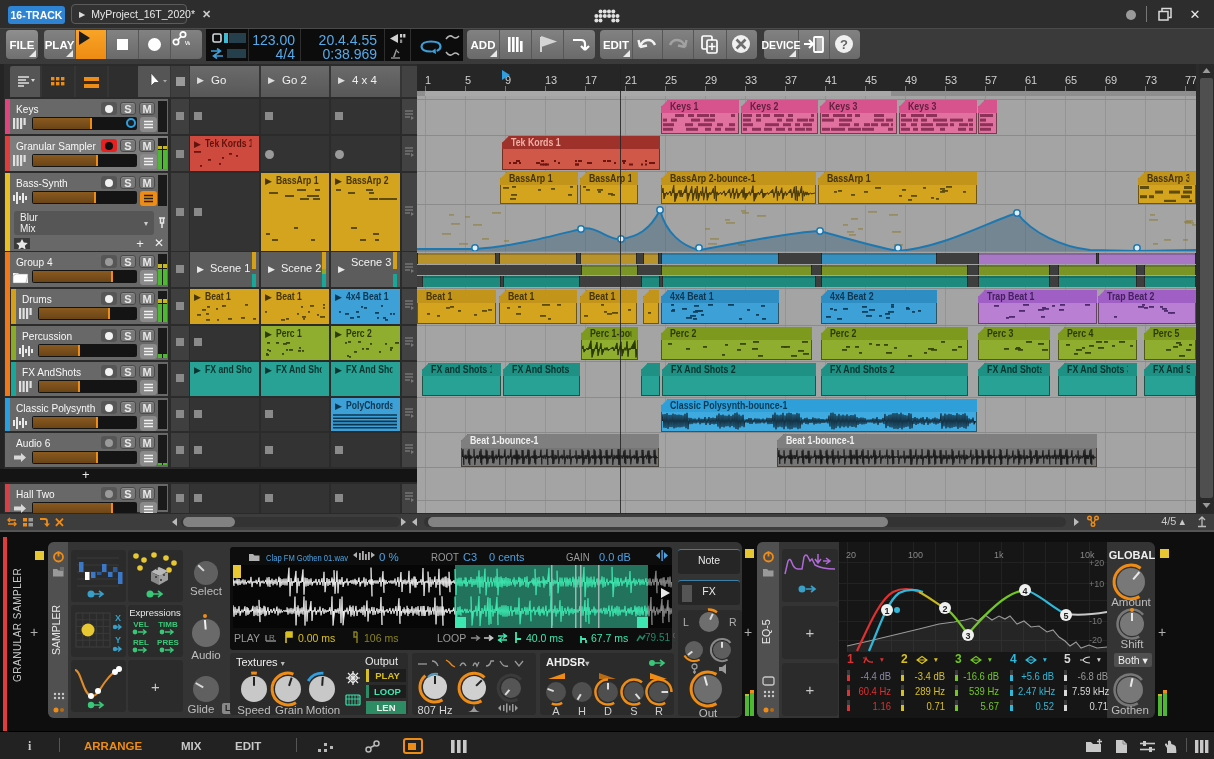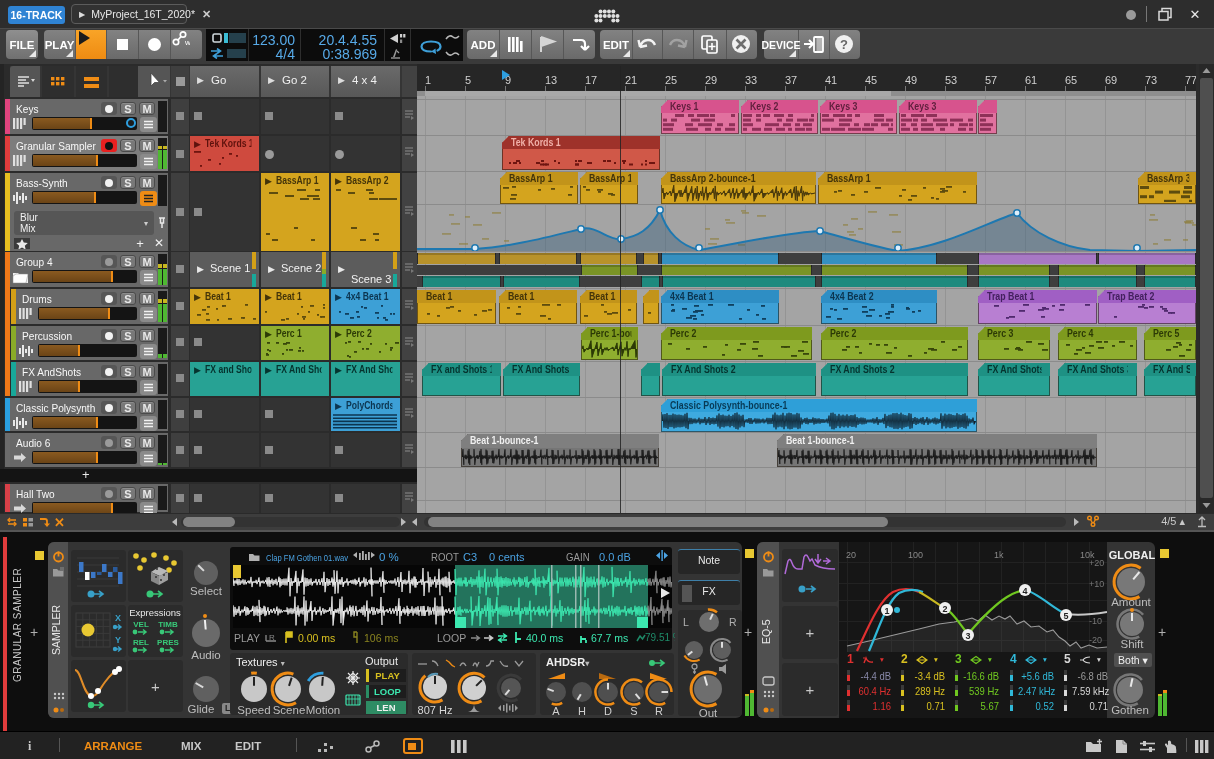--- a/index.html
+++ b/index.html
@@ -891,21 +891,21 @@
 <div class="" style="left:252px;top:252px;width:4px;height:17px;background:#d4a017;"></div>
 <div class="" style="left:252px;top:274px;width:4px;height:13px;background:#18a89a;"></div>
 <div class="" style="left:261px;top:252px;width:68px;height:35px;background:#5c5c5c;"></div>
 <div class="" style="left:268px;top:264px;width:9px;height:10px;color:#e8e8e8;font-size:9px;">▶</div>
 <div class="" style="left:281px;top:262px;width:48px;height:13px;color:#f2f2f2;font-size:11px;">Scene 2</div>
 <div class="" style="left:322px;top:252px;width:4px;height:17px;background:#d4a017;"></div>
 <div class="" style="left:322px;top:269px;width:4px;height:5px;background:#8aab28;"></div>
 <div class="" style="left:322px;top:274px;width:4px;height:13px;background:#18a89a;"></div>
 <div class="" style="left:331px;top:252px;width:69px;height:35px;background:#5c5c5c;"></div>
 <div class="" style="left:338px;top:264px;width:9px;height:10px;color:#e8e8e8;font-size:9px;">▶</div>
-<div class="" style="left:351px;top:273px;width:49px;height:13px;color:#f2f2f2;font-size:11px;">Scene 3</div>
+<div class="" style="left:351px;top:256px;width:49px;height:13px;color:#f2f2f2;font-size:11px;">Scene 3</div>
 <div class="" style="left:393px;top:252px;width:4px;height:17px;background:#d4a017;"></div>
 <div class="" style="left:393px;top:274px;width:4px;height:13px;background:#18a89a;"></div>
 <div class="" style="left:176px;top:302px;width:8px;height:8px;background:#8a8a8a;"></div>
 <div class="" style="left:190px;top:289px;width:69px;height:35px;background:#d4a41e;"></div>
 <div class="" style="left:190px;top:289px;width:69px;height:35px;background:linear-gradient(#c2941a,#c2941a) top/100% 100% no-repeat;opacity:0;"></div>
 <div class="" style="left:194px;top:292px;width:8px;height:9px;color:#43340a;font-size:9px;">▶</div>
 <div class="" style="left:205px;top:291px;width:54px;height:12px;color:#43340a;font-size:10px;font-weight:bold;white-space:nowrap;overflow:hidden;transform:scaleX(.86);transform-origin:0 50%;">Beat 1</div>
 <div class="" style="left:190px;top:303px;width:69px;height:21px;">
       <svg width="69" height="20">
         <rect x="17" y="3" width="3" height="1.8" fill="#5e4c0e"></rect>
@@ -2125,21 +2125,21 @@
       </svg>
     </div>
 <div class="" style="left:299px;top:666px;width:46px;height:46px;">
       <svg width="46" height="46">
         <path d="M9.2 15.0 A15.9 15.9 0 0 1 24.4 7.2" stroke="#2e9fe0" stroke-width="3" fill="none"></path>
         <circle cx="23" cy="23" r="13" fill="#c8c8c8"></circle>
         <path d="M23.2 19.8 L23.8 11.0" stroke="#222" stroke-width="2"></path>
       </svg>
     </div>
 <div class="knoblabel" style="left:232px;top:704px;width:44px;height:11px;">Speed</div>
-<div class="knoblabel" style="left:267px;top:704px;width:44px;height:11px;">Scene</div>
+<div class="knoblabel" style="left:267px;top:704px;width:44px;height:11px;">Grain</div>
 <div class="knoblabel" style="left:300px;top:704px;width:46px;height:11px;">Motion</div>
 <div class="" style="left:345px;top:670px;width:16px;height:16px;">
       <svg width="16" height="16">
         <g stroke="#e8e8e8" stroke-width="1.2">
           <path d="M8 1 v14 M1 8 h14 M3 3 l10 10 M13 3 l-10 10"></path>
           <path d="M8 3 l-2 2 M8 3 l2 2 M8 13 l-2 -2 M8 13 l2 -2 M3 8 l2 -2 M3 8 l2 2 M13 8 l-2 -2 M13 8 l-2 2"></path>
         </g>
       </svg>
     </div>
 <div class="" style="left:345px;top:694px;width:16px;height:12px;">

